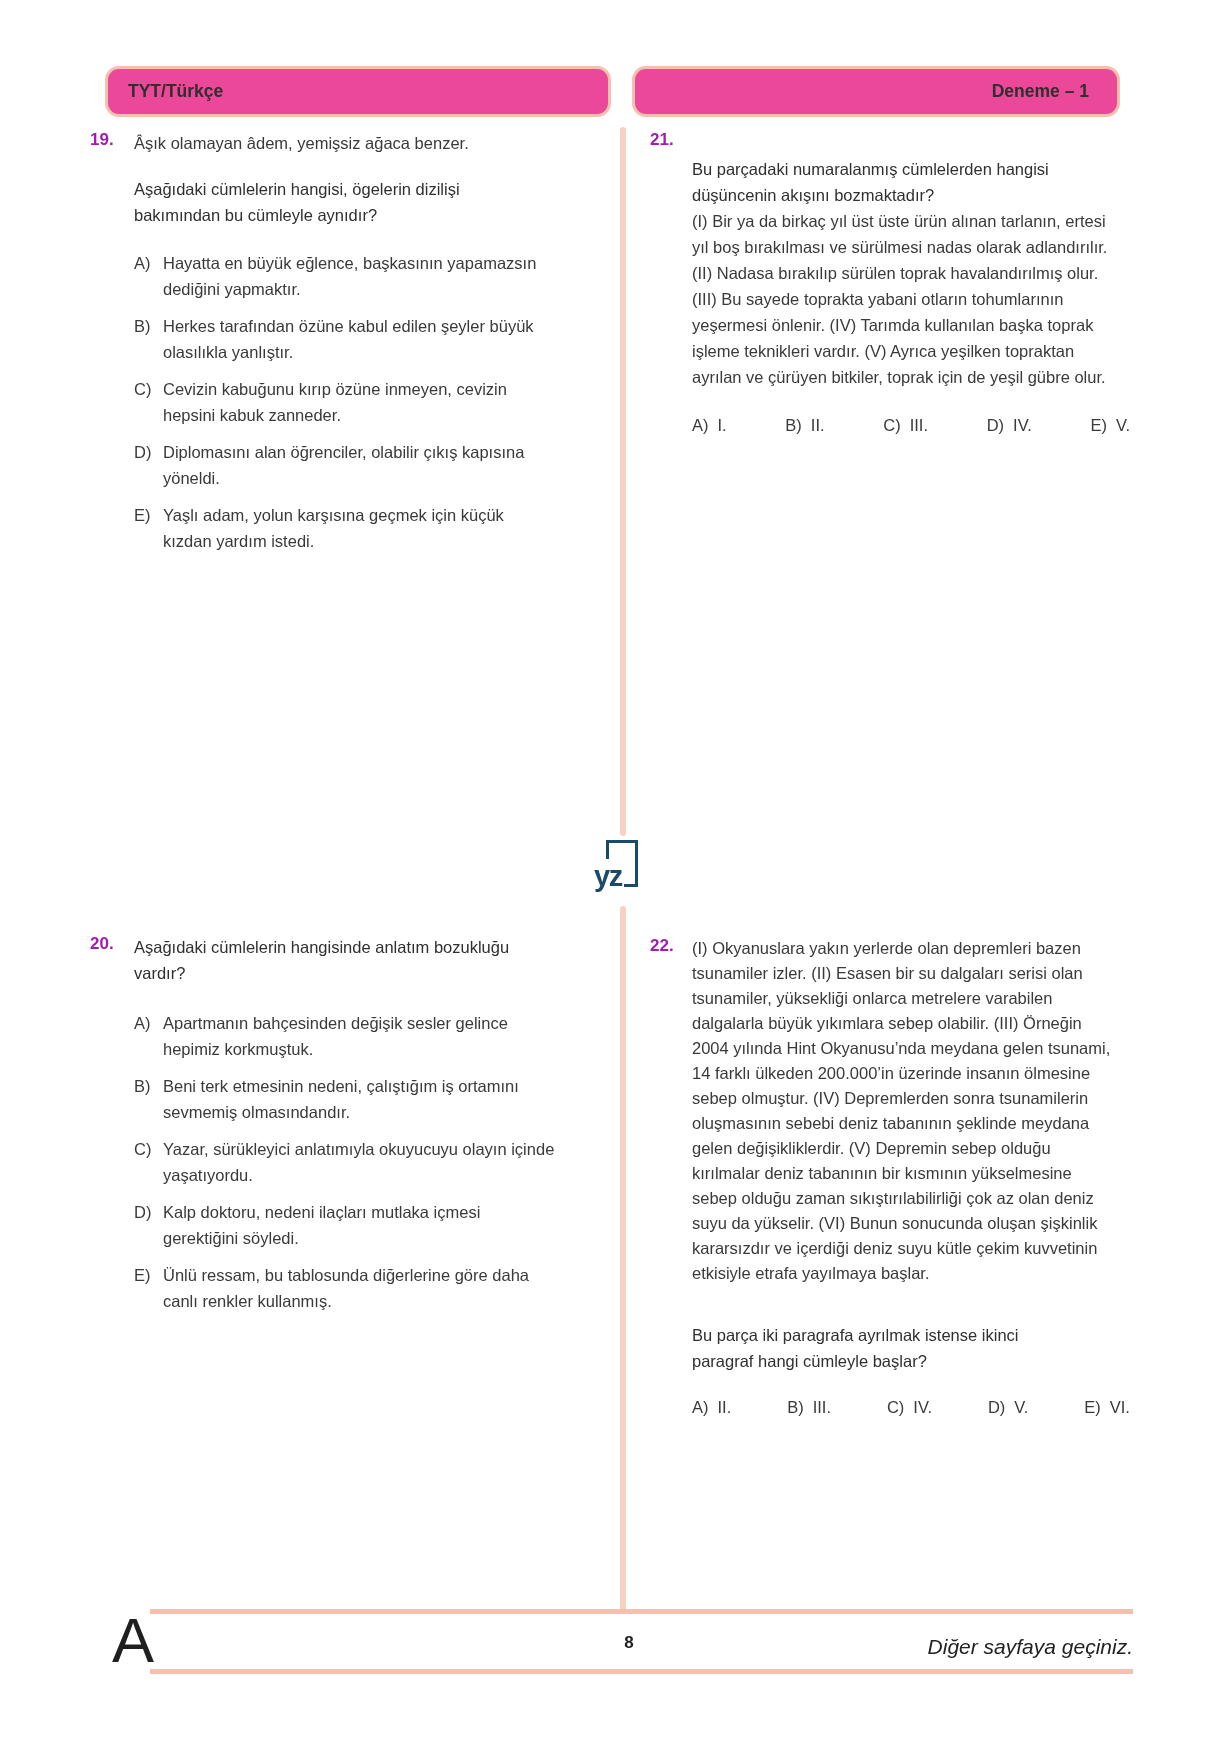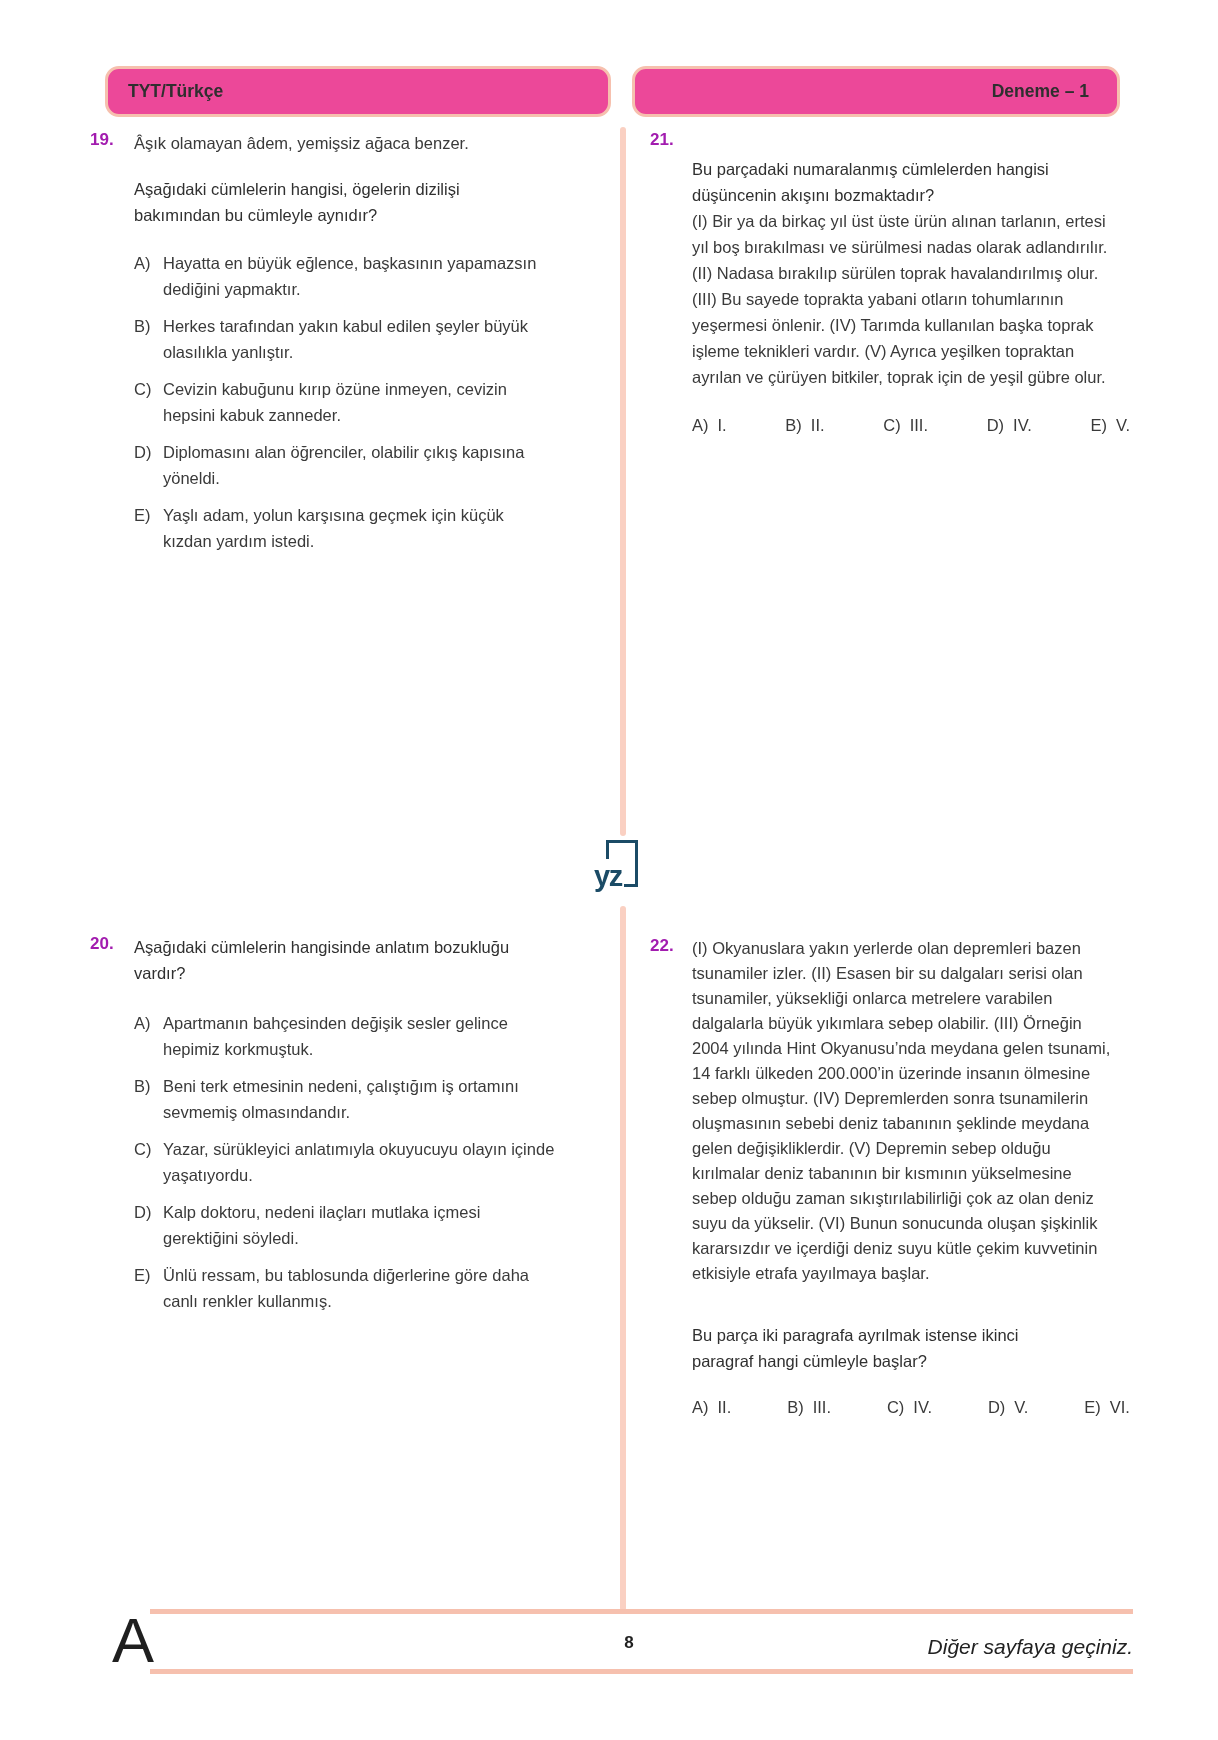--- a/index.html
+++ b/index.html
@@ -143,21 +143,21 @@
       <div class="text bold stem">Aşağıdaki cümlelerin hangisi, ögelerin dizilişi
 bakımından bu cümleyle aynıdır?</div>
       <div class="opts">
         <div class="opt">
           <span class="opt-letter">A)</span>
           <span class="opt-text text">Hayatta en büyük eğlence, başkasının yapamazsın
 dediğini yapmaktır.</span>
         </div>
         <div class="opt">
           <span class="opt-letter">B)</span>
-          <span class="opt-text text">Herkes tarafından yakın kabul edilen şeyler büyük
+          <span class="opt-text text">Herkes tarafından özüne kabul edilen şeyler büyük
 olasılıkla yanlıştır.</span>
         </div>
         <div class="opt">
           <span class="opt-letter">C)</span>
           <span class="opt-text text">Cevizin kabuğunu kırıp özüne inmeyen, cevizin
 hepsini kabuk zanneder.</span>
         </div>
         <div class="opt">
           <span class="opt-letter">D)</span>
           <span class="opt-text text">Diplomasını alan öğrenciler, olabilir çıkış kapısına

